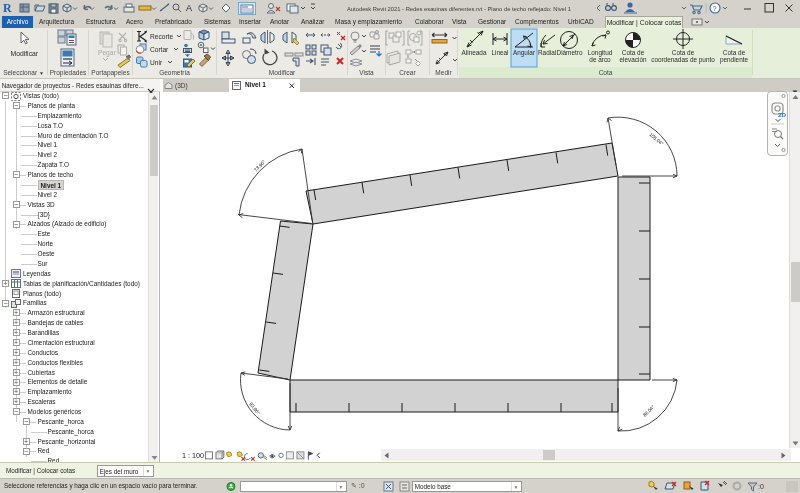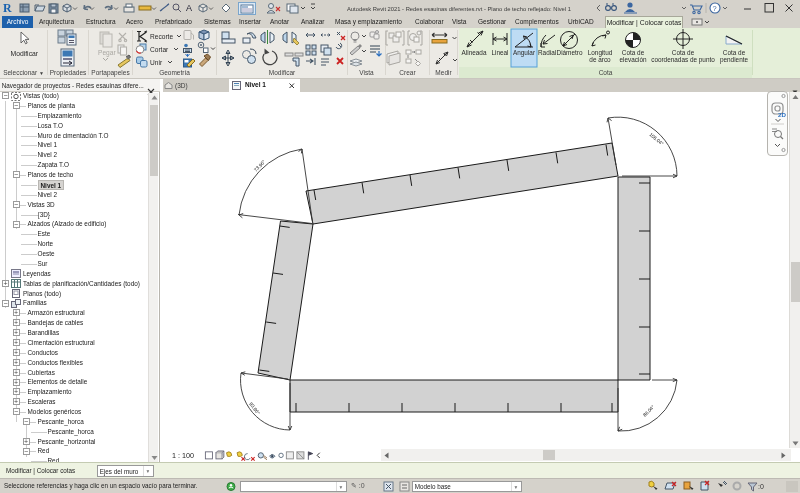--- a/index.html
+++ b/index.html
@@ -619,21 +619,21 @@
     <svg width="9" height="10" style="position:absolute;left:1px;top:0">
         <path d="M4.5 3 l3 4 l-6 0 Z" fill="#777"></path>
       </svg>
     <div style="position:absolute;left:1px;top:170px;width:9px;height:40px;background:#cdcbc7;"></div>
     <svg width="9" height="10" style="position:absolute;left:1px;top:346px">
         <path d="M1.5 3.5 l6 0 l-3 4 Z" fill="#777"></path>
       </svg>
   </div>
 
   <div style="position:absolute;left:0;top:369px;width:637px;height:14px;background:#fff;">
-    <span style="position:absolute;left:9px;top:3px;font-size:7.2px;color:#222;">1 : 100</span>
+    <span style="position:absolute;left:19px;top:3px;font-size:7.2px;color:#222;">1 : 100</span>
     <svg width="150" height="14" style="position:absolute;left:41px;top:0">
         <g transform="translate(0.5,1.2) scale(0.88)">
       <rect x="1" y="3" width="8" height="8" fill="#fff" stroke="#667"></rect>
       <g stroke="#667" fill="#e8e6e2">
             <rect x="13" y="4" width="7" height="7"></rect>
             <path d="M13 4 l2 -2 l7 0 l-2 2 M20 11 l2 -2 l0 -7" fill="#d0ceca"></path>
           </g>
       <path d="M25 4 q3 -2 5 0 l1 3 q-2 2 -5 1 Z" fill="#f0d040" stroke="#a08020"></path>
       <path d="M37 4 q3 -2 5 0 l1 3 q-2 2 -5 1 Z" fill="#f0d040" stroke="#a08020"></path>
           <path d="M42 9 l4 4 m0 -4 l-4 4" stroke="#c22" stroke-width="1.2"></path>

